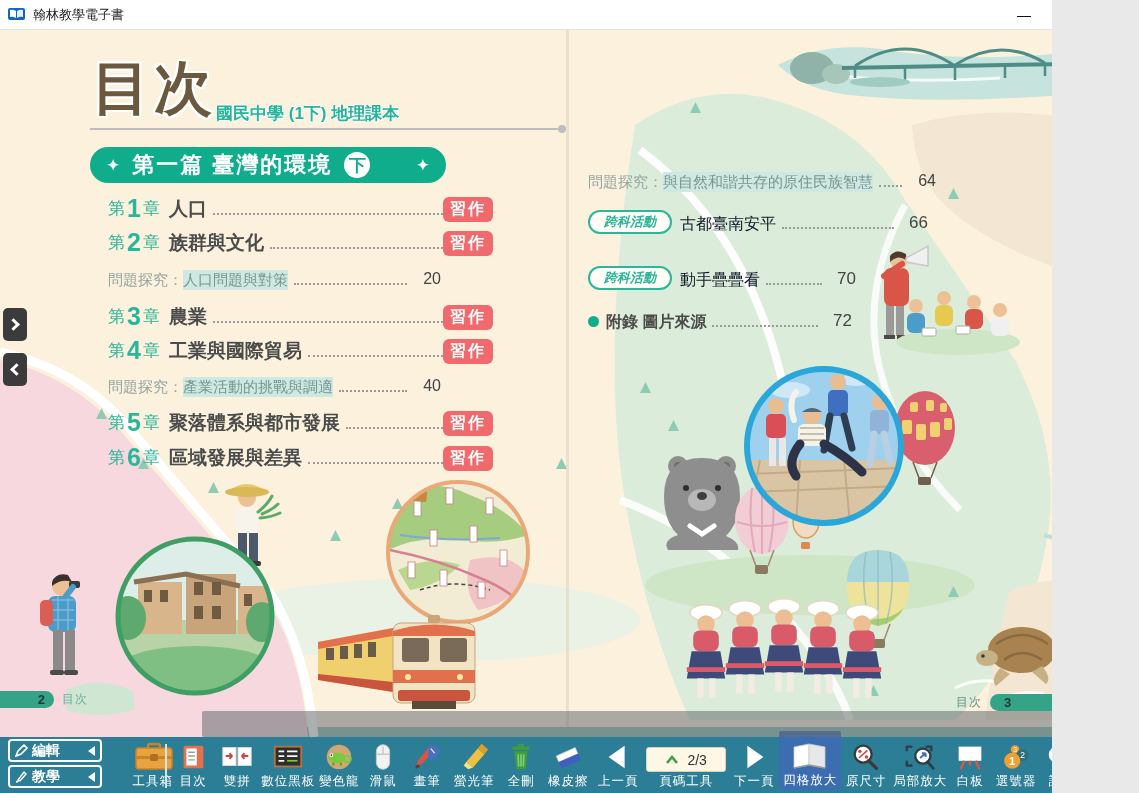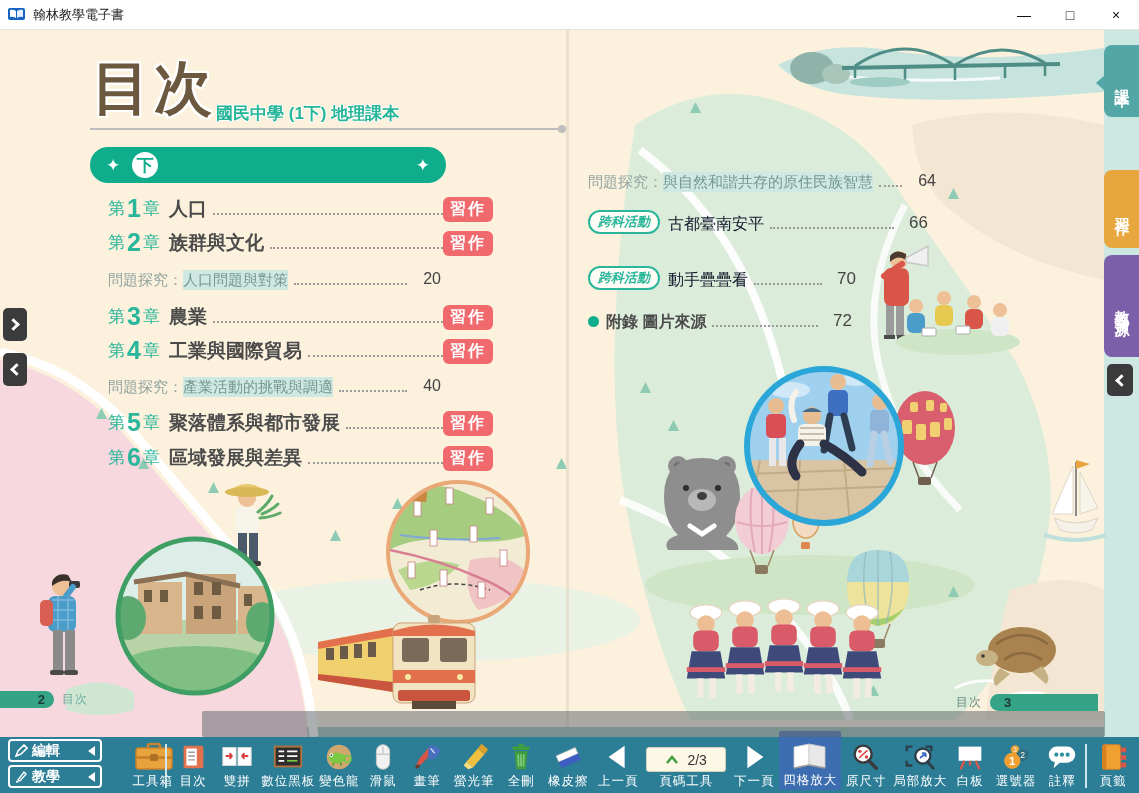--- a/index.html
+++ b/index.html
@@ -1,17 +1,17 @@
 <!DOCTYPE html>
 <html><head>
 <meta charset="utf-8">
 <style>
   html,body{margin:0;padding:0;background:#e9e9e9;}
   *{box-sizing:border-box;font-family:"Liberation Sans","DejaVu Sans",sans-serif;}
-  #app{position:relative;width:1139px;height:793px;overflow:hidden;background:#fbf1dd;text-decoration:underline;}
+  #app{position:relative;width:1052px;height:793px;overflow:hidden;background:#fbf1dd;text-decoration:underline;}
 
   
   .titlebar{position:absolute;top:0;left:0;width:1139px;height:30px;background:#ffffff;display:flex;align-items:center;border-bottom:1px solid #e2e2e2;}
   .titlebar .appicon{margin-left:8px;}
   .titlebar .title{margin-left:8px;font-size:13px;color:#1c1c1c;}
   .wincontrols{margin-left:auto;display:flex;height:100%;}
   .winbtn{width:46px;height:100%;display:flex;align-items:center;justify-content:center;font-size:14px;color:#111;cursor:default;}
 
   
   .content{position:absolute;top:30px;left:0;width:1139px;height:707px;}
@@ -38,21 +38,21 @@
   .chnum{display:flex;align-items:flex-end;color:#2ab69b;white-space:nowrap;}
   .chnum .fix{font-size:17px;line-height:22px;}
   .chnum .dig{font-size:25px;font-weight:bold;line-height:24px;margin:0 2px;}
   .chtitle{font-size:19px;font-weight:bold;color:#4b4b4b;margin-left:9px;white-space:nowrap;line-height:23px;}
   .dots{flex:1;border-bottom:2px dotted #9a9a9a;margin:0 6px 5px 6px;min-width:12px;}
   .pg{font-size:17px;color:#444;width:28px;text-align:right;line-height:22px;}
   .badge{position:absolute;right:0;bottom:-2px;background:#f0696c;color:#fff;font-size:16px;font-weight:bold;border-radius:6px;padding:2px 7px;letter-spacing:2px;}
   .inq .lbl{font-size:15px;color:#94a5a1;white-space:nowrap;line-height:20px;}
   .inq .hl{font-size:15px;color:#74978f;background:#cfe9e2;white-space:nowrap;line-height:20px;}
   .inq .pg{font-size:16px;}
-  .crosspill{border:2px solid #2ab69b;border-radius:13px;color:#2ab69b;font-size:13px;font-style:italic;font-weight:bold;padding:1px 8px;white-space:nowrap;background:#fffdf6;}
+  .crosspill{border:2px solid #2ab69b;border-radius:13px;color:#2ab69b;font-size:13px;font-style:italic;font-weight:bold;padding:1px 14px;white-space:nowrap;background:#fffdf6;}
   .crosstitle{font-size:16px;color:#0f172a;margin-left:8px;white-space:nowrap;line-height:21px;}
   .appdot{width:11px;height:11px;border-radius:50%;background:#10ad8c;margin:0 7px 5px 0;}
   .apptitle{font-size:16px;font-weight:bold;color:#4b4b4b;white-space:nowrap;line-height:21px;}
 
   
   .qr-area{position:absolute;left:941px;top:86px;width:166px;z-index:3;}
   .qr-labels{display:flex;justify-content:space-between;padding:2px 8px 0 14px;}
   .qr-labels span{font-size:16px;color:#222;}
   .qr-caption{font-size:21px;font-weight:bold;color:#111;letter-spacing:2px;margin-top:3px;text-align:center;}
 
@@ -457,20 +457,21 @@
     </svg>
 
     <div class="graybar"></div>
 
     <div class="heading">目次</div>
     <div class="subtitle">國民中學 (1下) 地理課本</div>
     <div class="rule"></div>
 
     <div class="banner">
       <span class="star">✦</span>
+      <span class="btitle">第一篇 臺灣的環境</span>
       <span class="vol">下</span>
       <span class="star right">✦</span>
     </div>
 
     <div class="row" style="left:108px;top:166px;width:385px;">
       <span class="main" style="width:333px;">
         <span class="chnum">
             <span class="fix">第</span>
             <span class="dig">1</span>
             <span class="fix">章</span>

